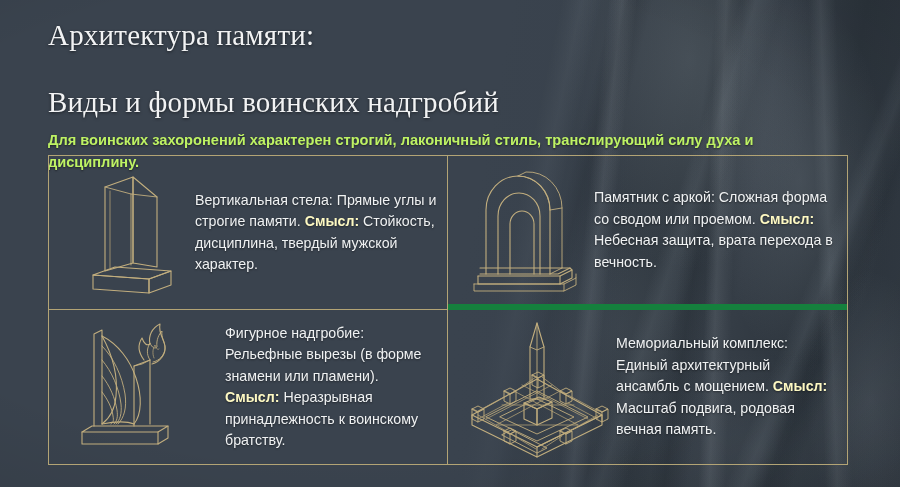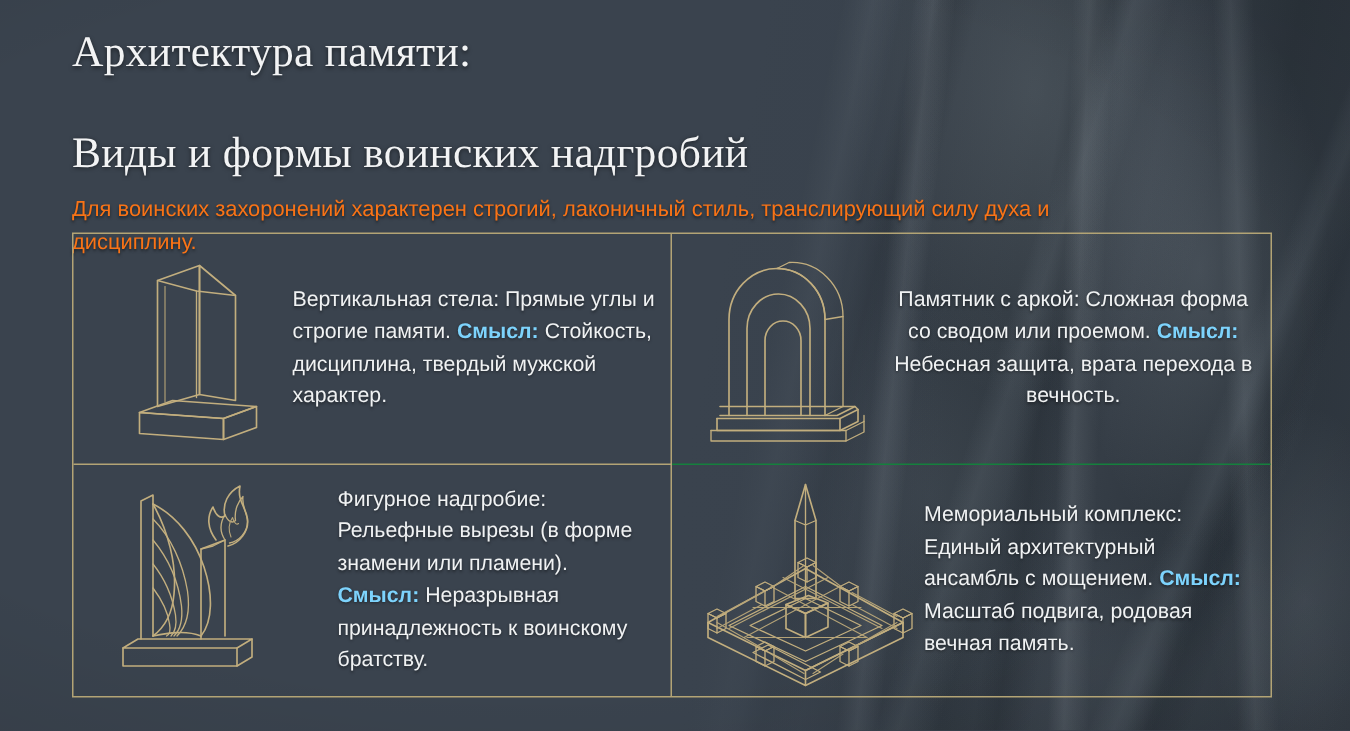--- a/index.html
+++ b/index.html
@@ -56,55 +56,56 @@
   .header{position:absolute;left:48px;top:18px;width:700px;}
   .title-line{
     font-family:"Liberation Serif", serif;
     color:#f2f3f4;font-weight:400;letter-spacing:.2px;
     text-shadow:0 1px 3px rgba(0,0,0,.55);
   }
   .title-1{font-size:29px;line-height:34px;}
   .title-2{font-size:29px;line-height:36px;margin-top:32px;}
   .subtitle{
     margin-top:9px;width:720px;
-    font-size:14.6px;line-height:22px;color:#f97316;
+    font-size:14.6px;line-height:22px;color:#bef264;
     text-shadow:0 1px 2px rgba(0,0,0,.5);
+    font-weight:bold;
   }
 
   
   .grid{
     position:absolute;left:48px;top:155px;
     width:800px;height:310px;
     border:1px solid #b3a475;
     display:grid;
     grid-template-columns:1fr 1fr;
     grid-template-rows:1fr 1fr;
     box-sizing:border-box;
   }
   .cell{
     display:flex;align-items:center;
     box-sizing:border-box;
     padding:4px 10px 4px 14px;
     position:relative;
   }
   .cell.c0{border-right:1px solid #b3a475;border-bottom:1px solid #b3a475;}
-  .cell.c1{border-bottom:1px solid #15803d;text-align:center;}
+  .cell.c1{border-bottom:6px solid #15803d;}
   .cell.c2{border-right:1px solid #b3a475;gap:30px;}
   .icon-wrap{
     flex:0 0 128px;width:128px;height:140px;
     display:flex;align-items:center;justify-content:center;
   }
   .icon-wrap svg{display:block;overflow:visible;}
   .cell-text{
     flex:1 1 auto;
     font-size:14.2px;line-height:21.5px;color:#f0f2f3;
     text-shadow:0 1px 2px rgba(0,0,0,.45);
     padding-left:4px;
   }
-  .mean-label{color:#7dd3fc;font-weight:bold;}
+  .mean-label{color:#fef9c3;font-weight:bold;}
   .stroke{fill:none;stroke:#c2ae7e;stroke-width:1.1;stroke-linejoin:round;stroke-linecap:round;}
   .stroke-2{fill:none;stroke:#c2ae7e;stroke-width:.9;stroke-linejoin:round;stroke-linecap:round;}
   .stroke-thin{fill:none;stroke:#b5a377;stroke-width:.75;stroke-linejoin:round;stroke-linecap:round;}
 </style>
 </head>
 <body>
 
 <div class="slide">
 
   <div class="bg-stone"></div>

